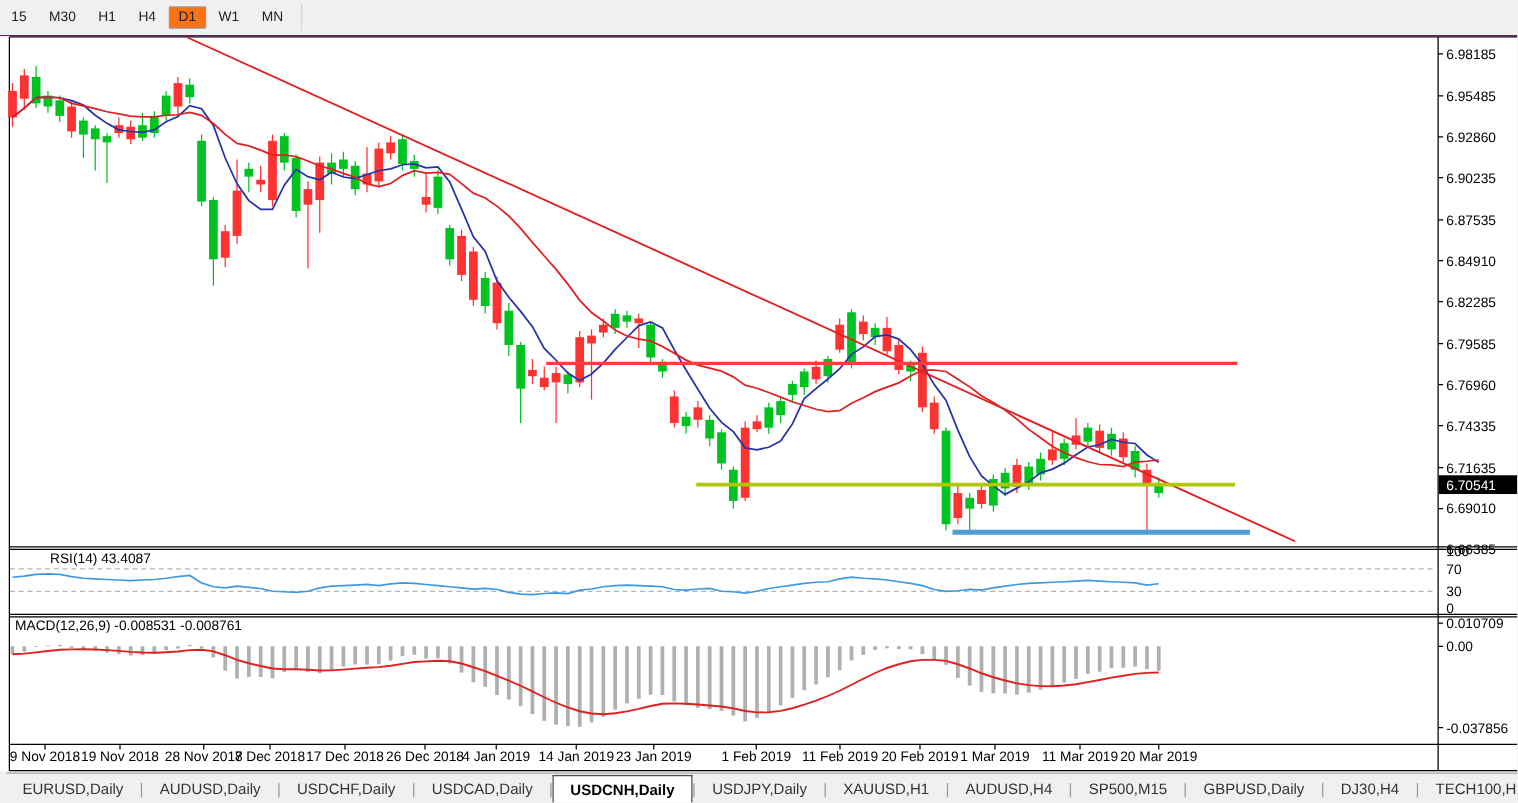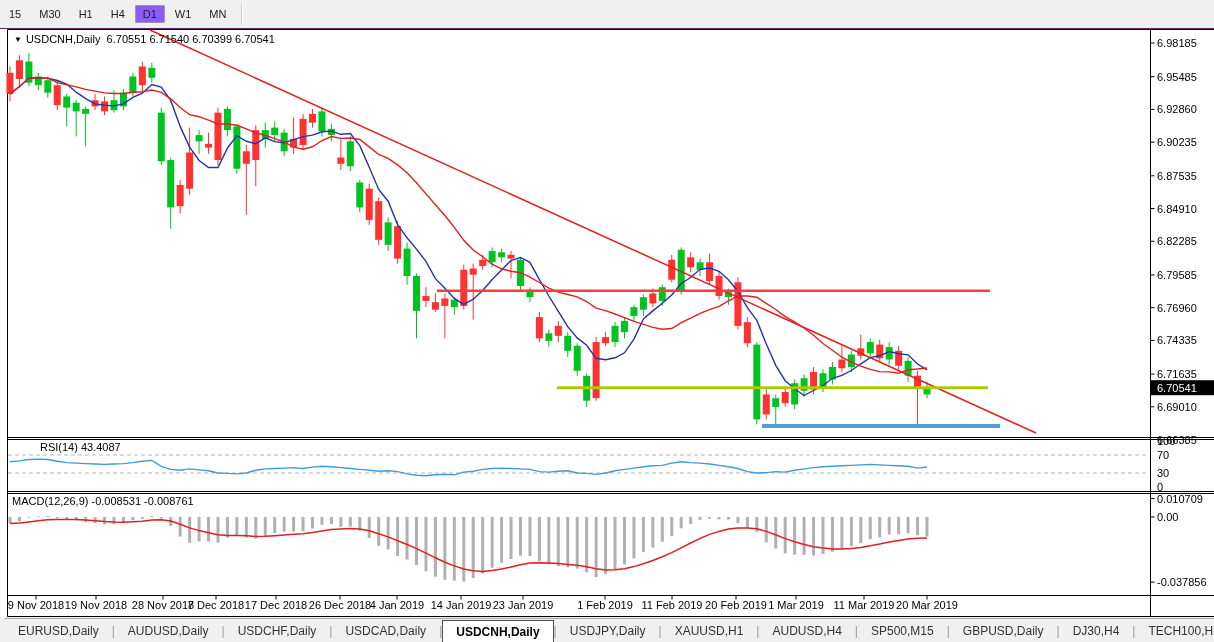--- a/index.html
+++ b/index.html
@@ -3,21 +3,21 @@
 <meta charset="utf-8">
 <style>
   html,body{margin:0;padding:0;width:1214px;height:642px;overflow:hidden;
     font-family:"Liberation Sans","DejaVu Sans",sans-serif;background:#f0f0f0;}
   #stage{position:relative;width:1214px;height:642px;background:#f0f0f0;}
 
   
   #toolbar{position:absolute;left:0;top:0;width:1214px;height:28px;background:#f0f0f0;
     border-bottom:1px solid #701a75;display:flex;align-items:center;}
   .tfbtn{font-size:11px;color:#222;padding:3px 8px;margin:0 1px;cursor:default;}
-  .tfbtn.active{background:#8b5cf6;border:1px solid #9a9a9a;border-radius:1px;padding:2px 7px;}
+  .tfbtn.active{background:#f97316;border:1px solid #9a9a9a;border-radius:1px;padding:2px 7px;}
   .tb-sep{width:1px;height:22px;background:#cfcfcf;border-right:1px solid #ffffff;margin-left:6px;}
 
   
   #chartbg{position:absolute;left:0;top:29px;width:1214px;height:588px;background:#ffffff;}
   #chartsvg{position:absolute;left:0;top:0;}
 
   .panel-label{position:absolute;font-size:11px;color:#000;white-space:pre;}
   #main-title{left:14px;top:33px;}
   #main-title .tri{font-size:8px;position:relative;top:-1px;margin-right:4px;}
   #rsi-label{left:12px;top:441px;margin-left:28px;}
@@ -426,21 +426,20 @@
       <line x1="736" y1="595.5" x2="736" y2="599.5" stroke="#000" stroke-width="1"></line>
       <text x="736" y="609" font-size="11" font-family="Liberation Sans, DejaVu Sans, sans-serif" fill="#000" text-anchor="middle">20 Feb 2019</text>
       <line x1="796" y1="595.5" x2="796" y2="599.5" stroke="#000" stroke-width="1"></line>
       <text x="796" y="609" font-size="11" font-family="Liberation Sans, DejaVu Sans, sans-serif" fill="#000" text-anchor="middle">1 Mar 2019</text>
       <line x1="864" y1="595.5" x2="864" y2="599.5" stroke="#000" stroke-width="1"></line>
       <text x="864" y="609" font-size="11" font-family="Liberation Sans, DejaVu Sans, sans-serif" fill="#000" text-anchor="middle">11 Mar 2019</text>
       <line x1="927" y1="595.5" x2="927" y2="599.5" stroke="#000" stroke-width="1"></line>
       <text x="927" y="609" font-size="11" font-family="Liberation Sans, DejaVu Sans, sans-serif" fill="#000" text-anchor="middle">20 Mar 2019</text>
     </svg>
 
-  <div id="main-title" class="panel-label"><span class="tri">▼</span><span>USDCNH,Daily</span>&nbsp;&nbsp;<span>6.70551 6.71540 6.70399 6.70541</span></div>
 
   <div id="rsi-label" class="panel-label">RSI(14) 43.4087</div>
   <div id="macd-label" class="panel-label">MACD(12,26,9) -0.008531 -0.008761</div>
 
   <div id="tabbar">
       <div class="firstpad"></div>
       <div class="tab">EURUSD,Daily</div>
       <div class="tabsep">|</div>
       <div class="tab">AUDUSD,Daily</div>
       <div class="tabsep">|</div>

